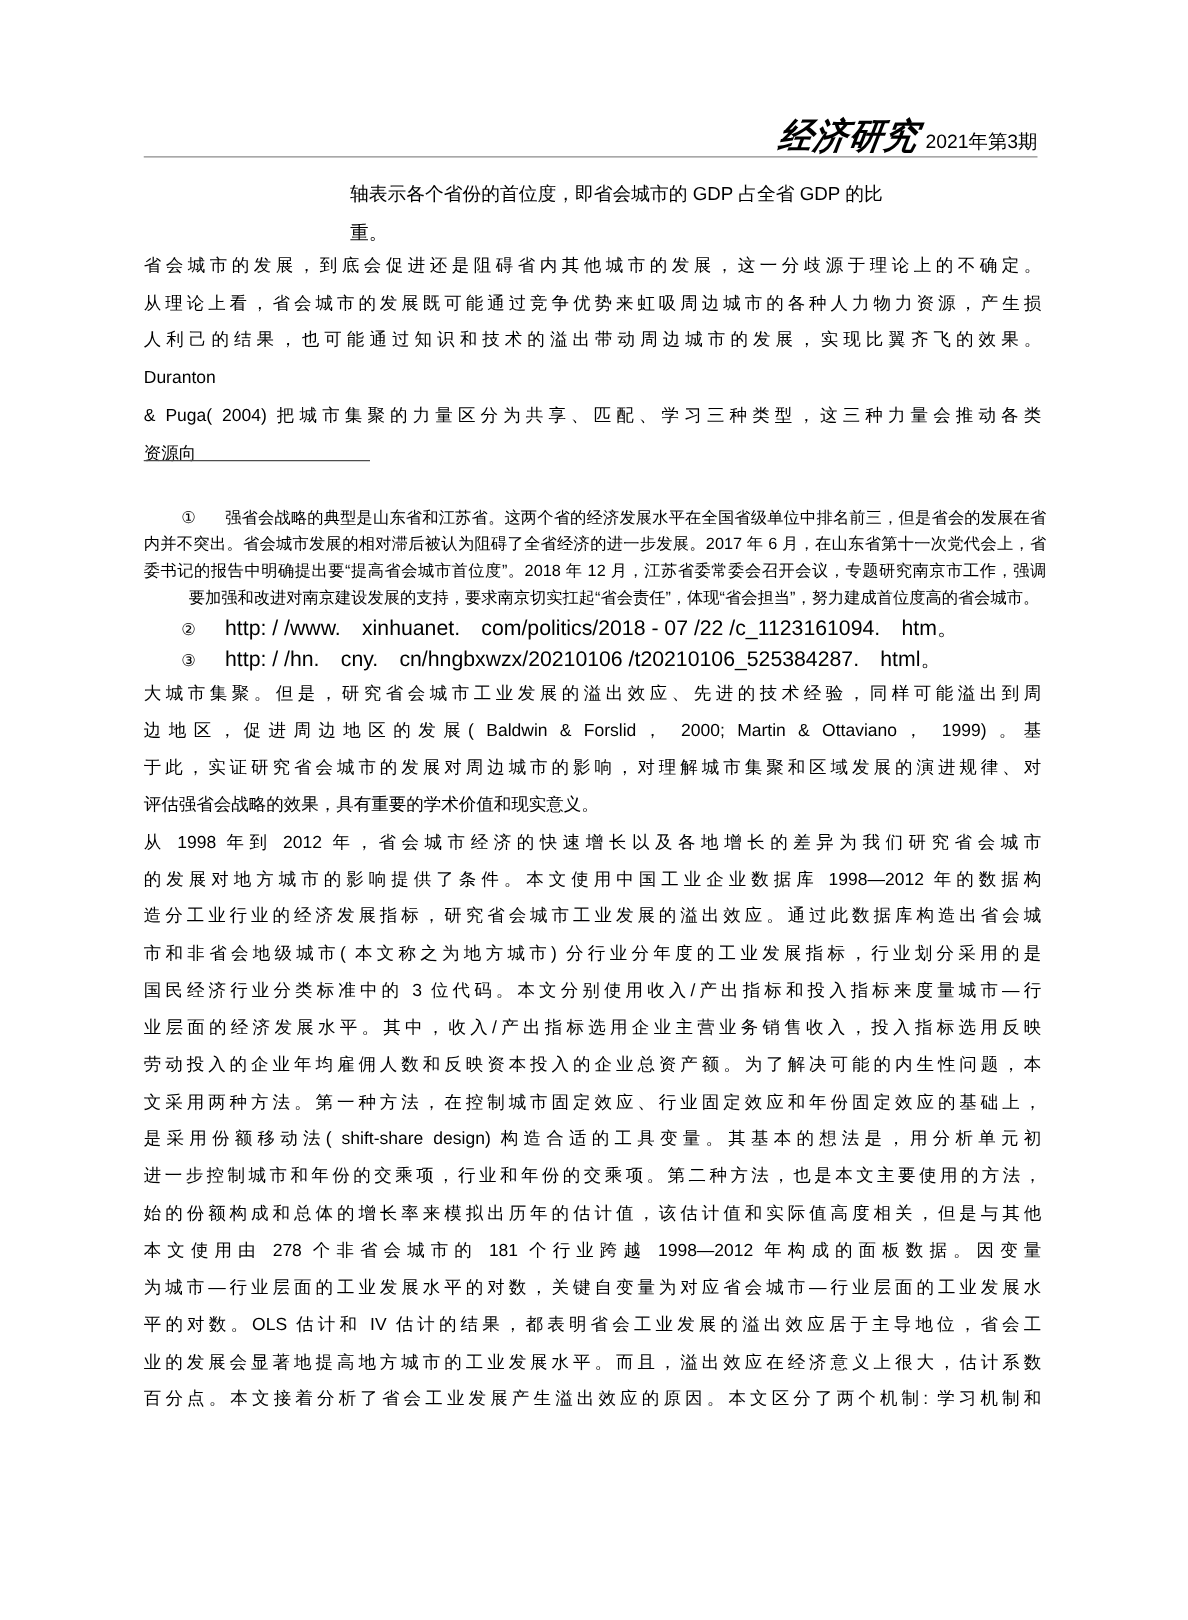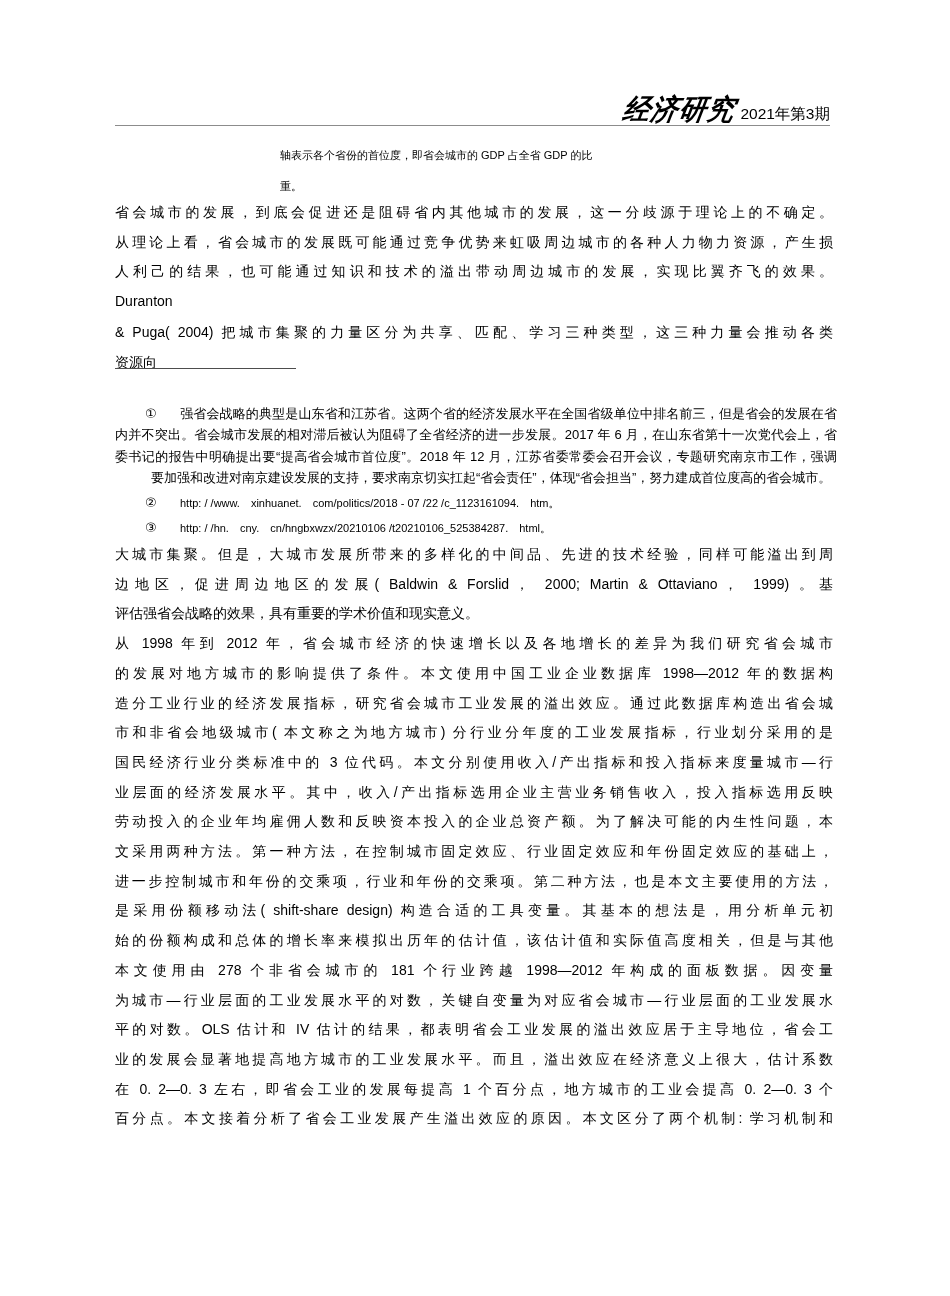--- a/index.html
+++ b/index.html
@@ -74,21 +74,21 @@
     text-align-last: justify;
   }
   .line.last {
     text-align-last: left;
   }
 
   
   .caption-block { top: 140px; }
   .caption-block .line {
     padding-left: 165px;
-    font-size: 11px;
+    font-size: 15px;
     line-height: 31px;
   }
 
   
   .para1 { top: 198px; }
   .para2 { top: 318px; }
 
   
   .fn-rule {
     position: absolute;
@@ -119,21 +119,21 @@
   }
   .fn-item .fn-line.flow.last { text-align-last: left; margin-left: 36px; }
   .fn-marker {
     display: inline-block;
     width: 65px;
     text-align: left;
     padding-left: 30px;
     box-sizing: border-box;
   }
   .fn-url {
-    font-size: 11px;
+    font-size: 17px;
   }
 
   
   .lower { top: 540px; }
   .lower .line { line-height: 29.7px; }
 
   .blk { margin: 0; }
 </style>
 </head>
 <body>
@@ -181,43 +181,43 @@
 
     <div class="fn-item" style="margin-top:3px;">
       <div class="fn-line"><span class="fn-marker">③</span><span class="fn-url">http: / /hn.　cny.　cn/hngbxwzx/20210106 /t20210106_525384287.　html。</span></div>
     </div>
 
   </div>
 
   <div class="body-col lower">
 
     <div class="blk">
-      <div class="line just">大城市集聚。但是，大城市发展所带来的多样化的中间品、先进的技术经验，同样可能溢出到周</div>
+      <div class="line just">大城市集聚。但是，研究省会城市工业发展的溢出效应、先进的技术经验，同样可能溢出到周</div>
       <div class="line just">边地区，促进周边地区的发展( Baldwin &amp; Forslid， 2000; Martin &amp; Ottaviano， 1999) 。基</div>
+      <div class="line just">于此，实证研究省会城市的发展对周边城市的影响，对理解城市集聚和区域发展的演进规律、对</div>
       <div class="line last">评估强省会战略的效果，具有重要的学术价值和现实意义。</div>
     </div>
 
     <div class="blk">
       <div class="line just">从 1998 年到 2012 年，省会城市经济的快速增长以及各地增长的差异为我们研究省会城市</div>
       <div class="line just">的发展对地方城市的影响提供了条件。本文使用中国工业企业数据库 1998—2012 年的数据构</div>
       <div class="line just">造分工业行业的经济发展指标，研究省会城市工业发展的溢出效应。通过此数据库构造出省会城</div>
       <div class="line just">市和非省会地级城市( 本文称之为地方城市) 分行业分年度的工业发展指标，行业划分采用的是</div>
       <div class="line just">国民经济行业分类标准中的 3 位代码。本文分别使用收入/产出指标和投入指标来度量城市—行</div>
       <div class="line just">业层面的经济发展水平。其中，收入/产出指标选用企业主营业务销售收入，投入指标选用反映</div>
       <div class="line just">劳动投入的企业年均雇佣人数和反映资本投入的企业总资产额。为了解决可能的内生性问题，本</div>
       <div class="line just">文采用两种方法。第一种方法，在控制城市固定效应、行业固定效应和年份固定效应的基础上，</div>
+      <div class="line just">是采用份额移动法( shift-share design) 构造合适的工具变量。其基本的想法是，用分析单元初</div>
       <div class="line just">进一步控制城市和年份的交乘项，行业和年份的交乘项。第二种方法，也是本文主要使用的方法，</div>
-      <div class="line just">是采用份额移动法( shift-share design) 构造合适的工具变量。其基本的想法是，用分析单元初</div>
       <div class="line just">始的份额构成和总体的增长率来模拟出历年的估计值，该估计值和实际值高度相关，但是与其他</div>
     </div>
 
     <div class="blk">
       <div class="line just">本文使用由 278 个非省会城市的 181 个行业跨越 1998—2012 年构成的面板数据。因变量</div>
       <div class="line just">为城市—行业层面的工业发展水平的对数，关键自变量为对应省会城市—行业层面的工业发展水</div>
       <div class="line just">平的对数。OLS 估计和 IV 估计的结果，都表明省会工业发展的溢出效应居于主导地位，省会工</div>
       <div class="line just">业的发展会显著地提高地方城市的工业发展水平。而且，溢出效应在经济意义上很大，估计系数</div>
-      <div class="line just">在 0. 2—0. 3 左右，即省会工业的发展每提高 1 个百分点，地方城市的工业会提高 0. 2—0. 3 个</div>
       <div class="line just">百分点。本文接着分析了省会工业发展产生溢出效应的原因。本文区分了两个机制: 学习机制和</div>
     </div>
 
   </div>
 
 </div>
 
 </body></html>

